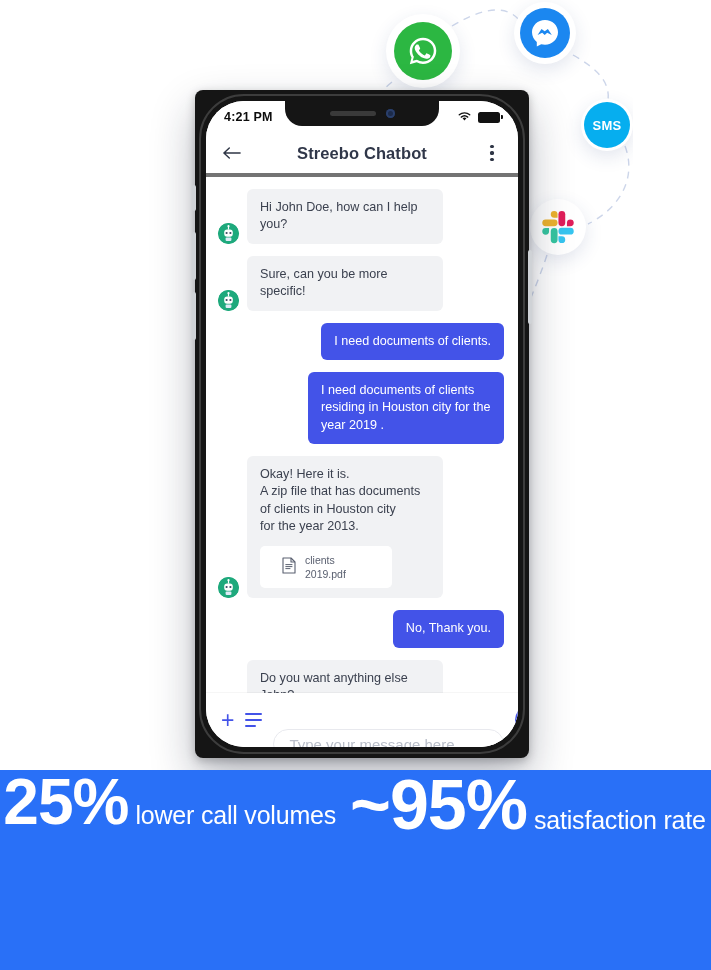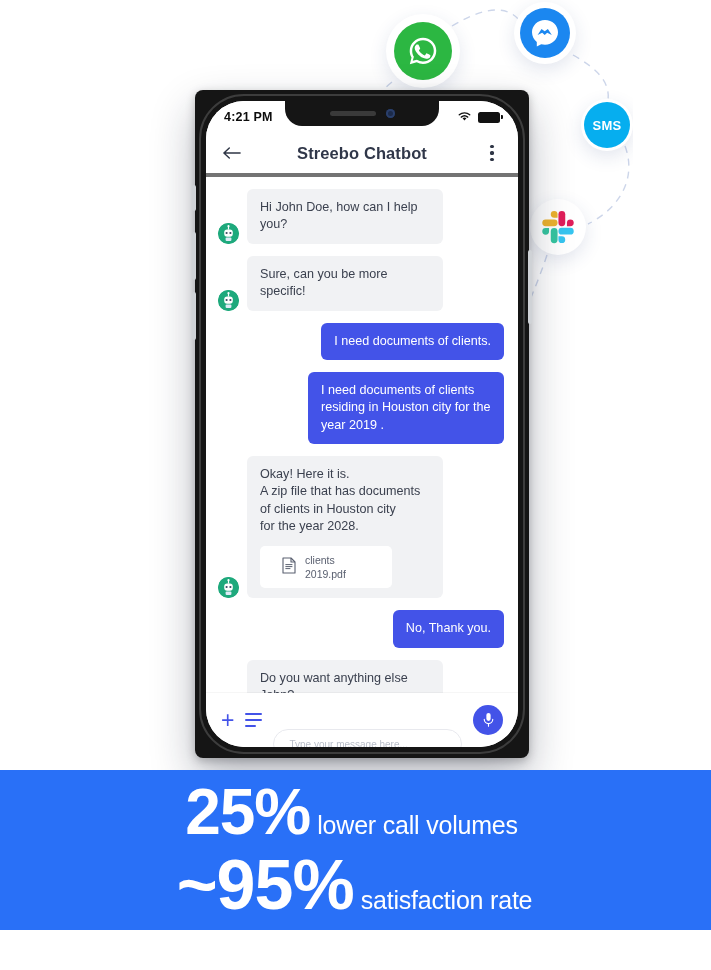--- a/index.html
+++ b/index.html
@@ -249,45 +249,45 @@
   .ib-lines i:nth-child(2){ width:17px; }
   .ib-lines i:nth-child(3){ width:11px; }
 
   .ib-input {
     flex: 1;
     height: 30px;
     border: 1px solid #e8e9ee;
     border-radius: 16px;
     background: #fff;
     font-family: "Liberation Sans", sans-serif;
-    font-size: 10px;
+    font-size: 15px;
     color: #9ba1ad;
     padding: 0 15px;
     outline: none;
     margin-top: 48px;
   }
   .ib-input::placeholder { color: #b9bec9; }
   .ib-mic {
     width: 30px; height: 30px;
     border-radius: 50%;
     background: #4353E8;
     display: flex; align-items: center; justify-content: center;
     cursor: pointer;
     flex: 0 0 auto;
   }
 
   
   .stats {
     position: absolute;
     left: 0; top: 770px;
-    width: 711px; height: 160px;
+    width: 711px; height: 200px;
     background: #2970F7;
     color: #ffffff;
     display: flex;
-    flex-direction: column;
+    flex-direction: row;
     justify-content: center;
     gap: 6px;
   }
   .stat-line {
     display: flex;
     align-items: baseline;
     justify-content: center;
   }
   .stat-line.l1 { padding-right: 8px; }
   .stat-line.l2 { padding-right: 2px; }
@@ -454,21 +454,21 @@
               <circle cx="8.6" cy="10" r="1.1" fill="#3b4a63"></circle>
               <circle cx="12.4" cy="10" r="1.1" fill="#3b4a63"></circle>
               <rect x="9.9" y="3.6" width="1.2" height="3" fill="#ffffff"></rect>
               <circle cx="10.5" cy="3.2" r="1.1" fill="#ffffff"></circle>
               <rect x="7.6" y="14.6" width="5.8" height="3.4" rx="1" fill="#dfeaf7"></rect>
             </svg>
           </div>
           <div class="bubble bot">
             <div style="white-space:pre-line">Okay! Here it is.
 A zip file that has documents of clients in Houston city
-for the year 2028.</div>
+for the year 2013.</div>
             <div class="file-chip">
               <span>
                 <svg width="14" height="17" viewBox="0 0 14 17" fill="none">
                   <path d="M1 1h8l4 4v11H1V1z" fill="#fff" stroke="#5a6070" stroke-width="1.1" stroke-linejoin="round"></path>
                   <path d="M9 1v4h4" stroke="#5a6070" stroke-width="1.1" stroke-linejoin="round"></path>
                   <path d="M3.4 7.6h7M3.4 9.6h7M3.4 11.6h5" stroke="#5a6070" stroke-width="1"></path>
                 </svg>
               </span>
               <span>clients 2019.pdf</span>
             </div>

